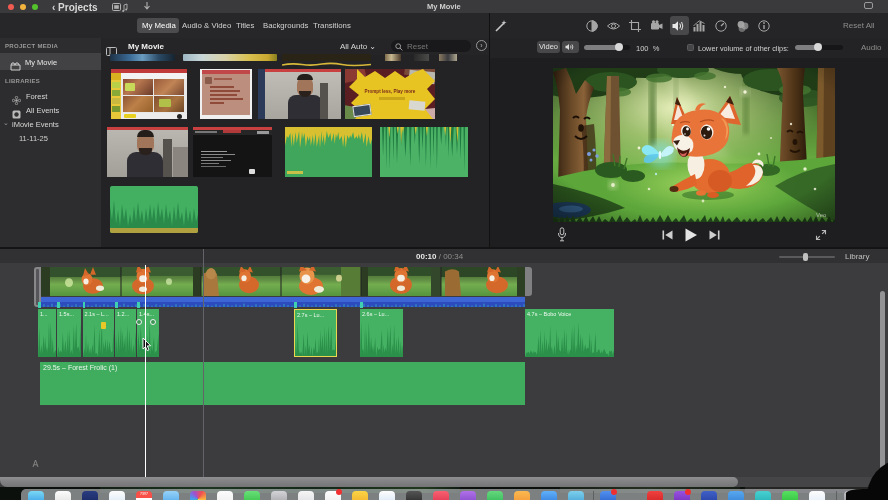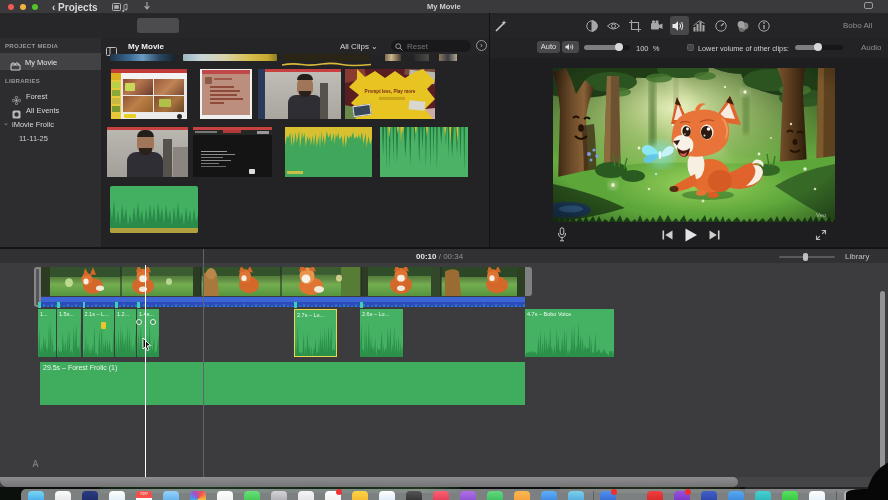--- a/index.html
+++ b/index.html
@@ -26,20 +26,27 @@
     </svg>
     <svg class="abs" style="left:143px;top:2px;" width="8" height="9" viewBox="0 0 8 9">
       <path d="M4 0 L4 6 M1.5 4 L4 6.8 L6.5 4" stroke="#b0b0b0" stroke-width="1.1" fill="none"></path>
     </svg>
     <div class="abs" style="left:427px;top:2px;color:#cfcfcf;font-size:7.5px;font-weight:bold;">My Movie</div>
     <div class="abs" style="left:864px;top:2px;width:9px;height:7px;border:1px solid #9a9a9a;border-radius:2px;"></div>
   </div>
 
   <div class="abs" style="left:0;top:13px;width:888px;height:25px;background:#272729;"></div>
   <div class="abs" style="left:137px;top:17.5px;width:42px;height:15px;background:#4c4c4e;border-radius:3px;"></div>
+  <div class="abs" style="left:0;top:18px;width:490px;height:15px;color:#d2d2d2;font-size:7.8px;">
+    <span class="abs" style="left:142px;top:3px;color:#fff;">My Media</span>
+    <span class="abs" style="left:182px;top:3px;">Audio &amp; Video</span>
+    <span class="abs" style="left:236px;top:3px;">Titles</span>
+    <span class="abs" style="left:263px;top:3px;">Backgrounds</span>
+    <span class="abs" style="left:313px;top:3px;">Transitions</span>
+  </div>
 
   <div class="abs" style="left:0;top:38px;width:101px;height:209px;background:#2d2d2f;">
     <div class="abs" style="left:5px;top:5px;color:#9a9a9a;font-size:6px;font-weight:bold;letter-spacing:.3px;">PROJECT MEDIA</div>
     <div class="abs" style="left:0;top:15px;width:101px;height:17px;background:#424245;"></div>
     <div class="abs" style="left:10px;top:19px;width:11px;height:9px;">
       <svg width="11" height="9" viewBox="0 0 11 9">
           <path d="M1 3 L10 3 L10 8 L1 8 Z M1 3 L2 1 L4 1 L5 3 M5 3 L6 1 L8 1 L9 3" fill="none" stroke="#cfcfcf" stroke-width="1"></path>
         </svg>
     </div>
     <div class="abs" style="left:25px;top:19.5px;color:#e8e8e8;font-size:7.5px;">My Movie</div>
@@ -55,35 +62,35 @@
     </div>
     <div class="abs" style="left:26px;top:54px;color:#d8d8d8;font-size:7.5px;">Forest</div>
     <div class="abs" style="left:12px;top:67px;width:9px;height:9px;">
       <svg width="9" height="9" viewBox="0 0 9 9">
           <rect x="0.5" y="0.5" width="8" height="8" rx="1.5" fill="#bbb"></rect>
           <circle cx="4.5" cy="4.5" r="2.2" fill="#333"></circle>
         </svg>
     </div>
     <div class="abs" style="left:26px;top:68px;color:#d8d8d8;font-size:7.5px;">All Events</div>
     <div class="abs" style="left:3px;top:81px;color:#9a9a9a;font-size:7px;">⌄</div>
-    <div class="abs" style="left:12px;top:82px;color:#d8d8d8;font-size:7.5px;">iMovie Frolic</div>
+    <div class="abs" style="left:12px;top:82px;color:#d8d8d8;font-size:7.5px;">iMovie Events</div>
     <div class="abs" style="left:19px;top:96px;color:#d0d0d0;font-size:7.5px;">11-11-25</div>
   </div>
 
   <div class="abs" style="left:101px;top:38px;width:389px;height:209px;background:#232325;">
 
     <div class="abs" style="left:0;top:0;width:389px;height:17px;background:#252527;"></div>
     <div class="abs" style="left:5px;top:4px;width:11px;height:9px;">
       <svg width="11" height="9" viewBox="0 0 11 9">
           <rect x="0.5" y="0.5" width="10" height="8" rx="1" fill="none" stroke="#bbb" stroke-width="1"></rect>
           <line x1="4" y1="0.5" x2="4" y2="8.5" stroke="#bbb" stroke-width="1"></line>
         </svg>
     </div>
     <div class="abs" style="left:27px;top:4px;color:#f0f0f0;font-size:8px;font-weight:bold;">My Movie</div>
-    <div class="abs" style="left:239px;top:4px;color:#d8d8d8;font-size:8px;">All Clips ⌄</div>
+    <div class="abs" style="left:239px;top:4px;color:#d8d8d8;font-size:8px;">All Auto ⌄</div>
     <div class="abs" style="left:290px;top:2px;width:80px;height:12px;background:#19191b;border-radius:6px;">
       <svg class="abs" style="left:4px;top:2.5px;" width="8" height="8" viewBox="0 0 8 8">
           <circle cx="3.2" cy="3.2" r="2.4" fill="none" stroke="#9a9a9a" stroke-width="1"></circle>
           <line x1="5" y1="5" x2="7.4" y2="7.4" stroke="#9a9a9a" stroke-width="1"></line>
         </svg>
       <span class="abs" style="left:16px;top:1.5px;color:#777;font-size:8px;">Reset</span>
     </div>
     <div class="abs" style="left:375px;top:2px;width:11px;height:11px;border:1px solid #999;border-radius:50%;color:#bbb;font-size:7px;text-align:center;line-height:10px;">›</div>
 
     <div class="abs" style="left:9px;top:16px;width:65px;height:7px;border-radius:1px;background:linear-gradient(90deg,#1e3246,#3a6a94 30%,#6a9cc0 50%,#2a4a66 75%,#16242f);"></div>
@@ -260,23 +267,23 @@
         <circle cx="9.5" cy="7" r="3.4" opacity="0.7"></circle>
         <circle cx="6.5" cy="9.5" r="3.4" opacity="0.55"></circle>
     </g>
 
     <g transform="translate(172,0)" stroke="#a6a6a6" fill="none" stroke-width="1">
       <circle cx="7" cy="7" r="5.2"></circle>
         <path d="M7 6 L7 10" stroke-width="1.4"></path>
         <circle cx="7" cy="4" r="0.5" fill="#a6a6a6"></circle>
     </g>
   </svg>
-  <div class="abs" style="left:843px;top:21px;color:#8e8e8e;font-size:8px;">Bobo All</div>
-
-  <div class="abs" style="left:537px;top:41px;width:23px;height:12px;background:#48484a;border-radius:3px;color:#e0e0e0;font-size:7.5px;text-align:center;line-height:12px;">Auto</div>
+  <div class="abs" style="left:843px;top:21px;color:#8e8e8e;font-size:8px;">Reset All</div>
+
+  <div class="abs" style="left:537px;top:41px;width:23px;height:12px;background:#48484a;border-radius:3px;color:#e0e0e0;font-size:7.5px;text-align:center;line-height:12px;">Video</div>
   <div class="abs" style="left:562px;top:41px;width:17px;height:12px;background:#48484a;border-radius:3px;">
     <svg class="abs" style="left:3px;top:2px;" width="11" height="8" viewBox="0 0 11 8">
       <path d="M0.5 2.7 L2 2.7 L4 1 L4 7 L2 5.3 L0.5 5.3 Z" fill="#ddd"></path>
       <path d="M5.5 2.6 Q6.6 4 5.5 5.4 M7 1.5 Q8.8 4 7 6.5" stroke="#ddd" stroke-width="0.9" fill="none"></path>
     </svg>
   </div>
   <div class="abs" style="left:584px;top:44.5px;width:46px;height:5px;background:#161618;border-radius:2.5px;"></div>
   <div class="abs" style="left:584px;top:44.5px;width:38px;height:5px;background:#7e7e80;border-radius:2.5px;"></div>
   <div class="abs" style="left:615px;top:43px;width:8px;height:8px;background:#d8d8d8;border-radius:50%;"></div>
   <div class="abs" style="left:636px;top:43.5px;color:#cfcfcf;font-size:7.5px;">100&nbsp;&nbsp;%</div>

